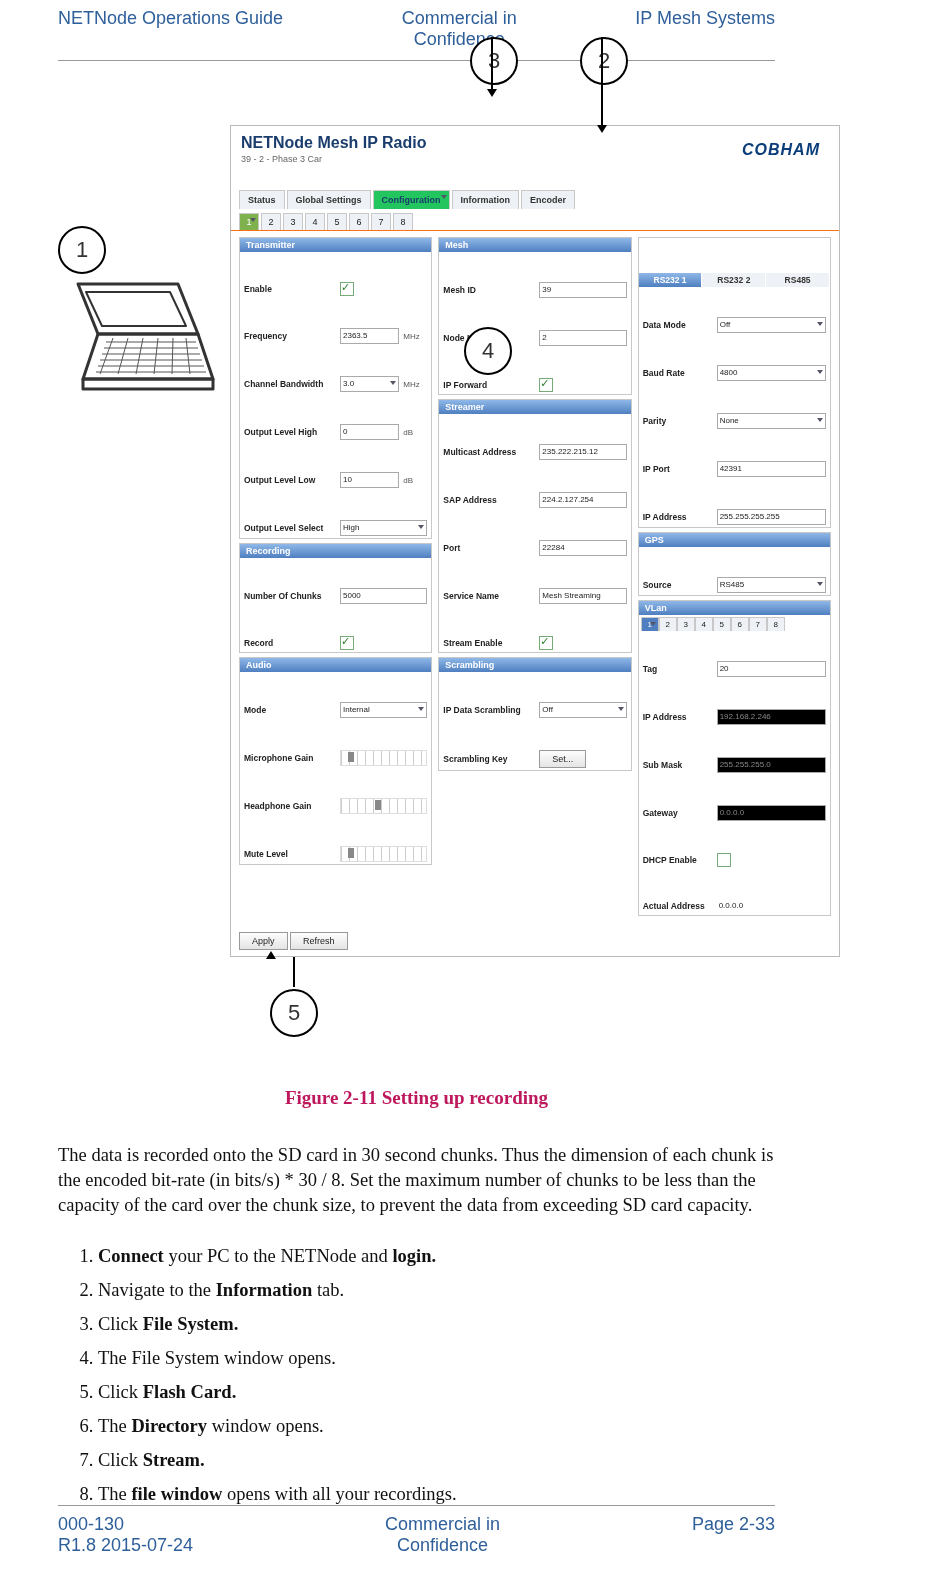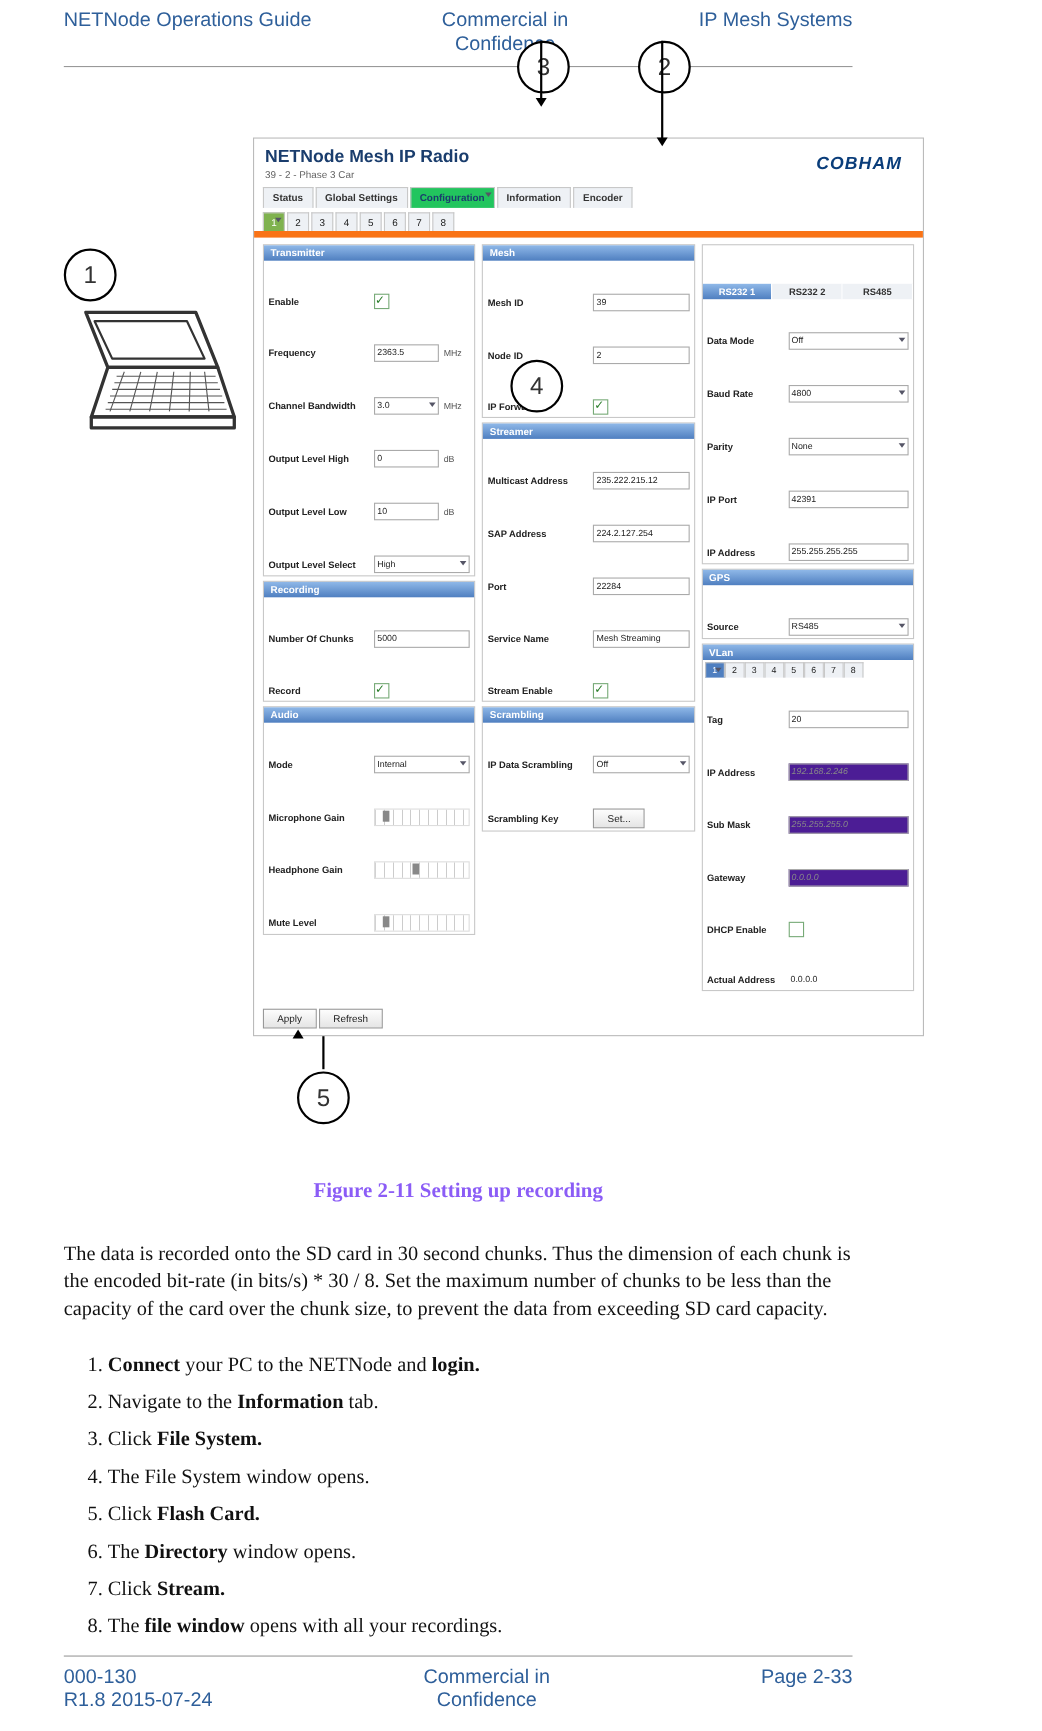--- a/index.html
+++ b/index.html
@@ -134,38 +134,39 @@
     gap: 2px;
     padding: 0 8px;
   }
   .tab {
     padding: 4px 8px;
     background: #eef1f5;
     border: 1px solid #c8c8c8;
     border-bottom: none;
     font: bold 9px Arial;
     color: #333;
+    margin-top: 20px;
   }
   .tab.sel { background: #22c55e; color: #1a3d6d; }
   .subtabs { margin-top: 4px; }
   .stab {
     width: 18px; text-align: center;
     padding: 3px 0;
     background: #eef1f5;
     border: 1px solid #c8c8c8;
     border-bottom: none;
     font: 9px Arial;
   }
   .stab.sel { background: #7fb24e; color: #fff; }
 
   .cols {
     display: flex;
     gap: 6px;
     padding: 6px 8px 10px;
-    border-top: 6px solid #f97316;
+    border-top: 1px solid #f97316;
   }
   .col { flex: 1; display: flex; flex-direction: column; gap: 4px; }
   .panel {
     border: 1px solid #c8c8c8;
   }
   .ph {
     background: linear-gradient(#8fb8e8, #4f7fc0);
     color: #fff;
     font: bold 9px Arial;
     padding: 2px 6px;
@@ -187,21 +188,21 @@
     flex: 1;
     height: 14px;
     border: 1px solid #aaa;
     background: #fff;
     font: 8px Arial;
     padding: 0 2px;
     line-height: 14px;
     overflow: hidden;
     white-space: nowrap;
   }
-  .inp.ro { background: #4c1d95; color: #888; font-style: italic; }
+  .inp.ro { background: #000000; color: #888; }
   .sel {
     position: relative;
   }
   .sel::after {
     content: "";
     position: absolute;
     right: 2px; top: 4px;
     width: 0; height: 0;
     border-left: 3px solid transparent;
     border-right: 3px solid transparent;
@@ -263,21 +264,21 @@
     font: bold 8.5px Arial;
     text-align: center;
     padding: 2px 0;
     border-right: 1px solid #fff;
   }
 
   
   .caption {
     text-align: center;
     font: bold 19px Verdana;
-    color: #8b5cf6;
+    color: #be185d;
     margin: 130px 0 34px;
   }
   .para {
     font: 18.5px Verdana;
     color: #111;
     line-height: 1.35;
     margin: 0 0 26px;
   }
   .step-h {
     font: 25px "Segoe UI", Verdana;

